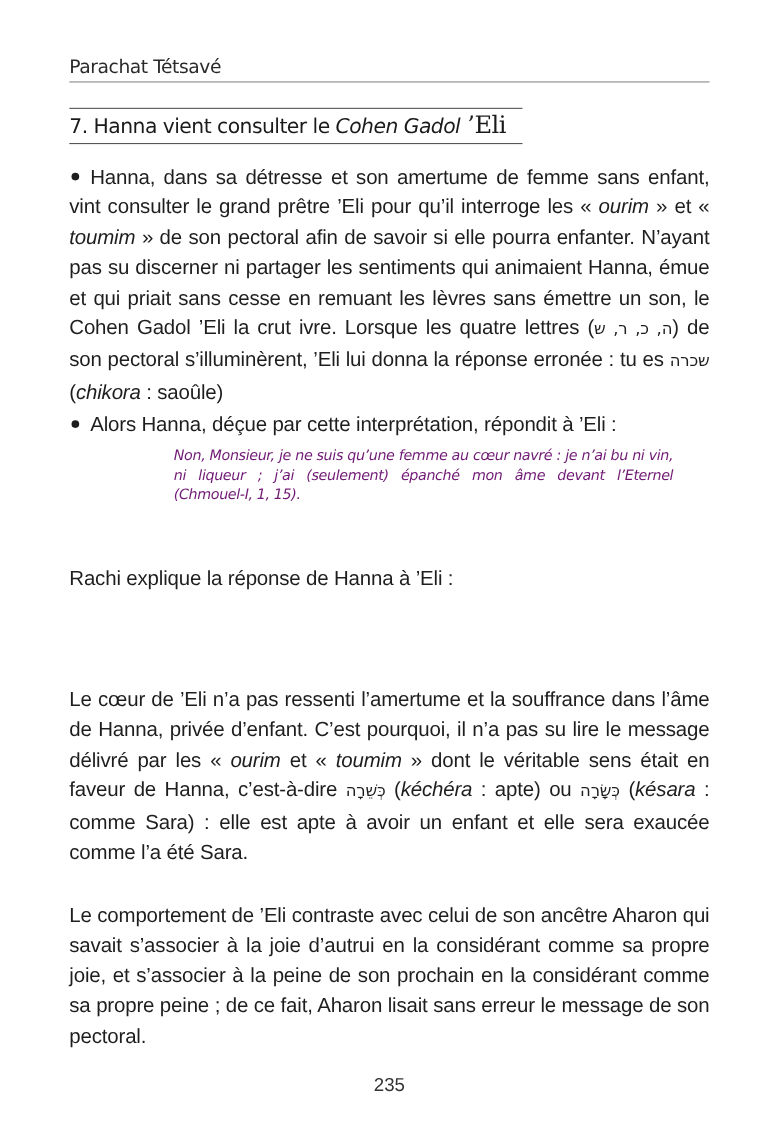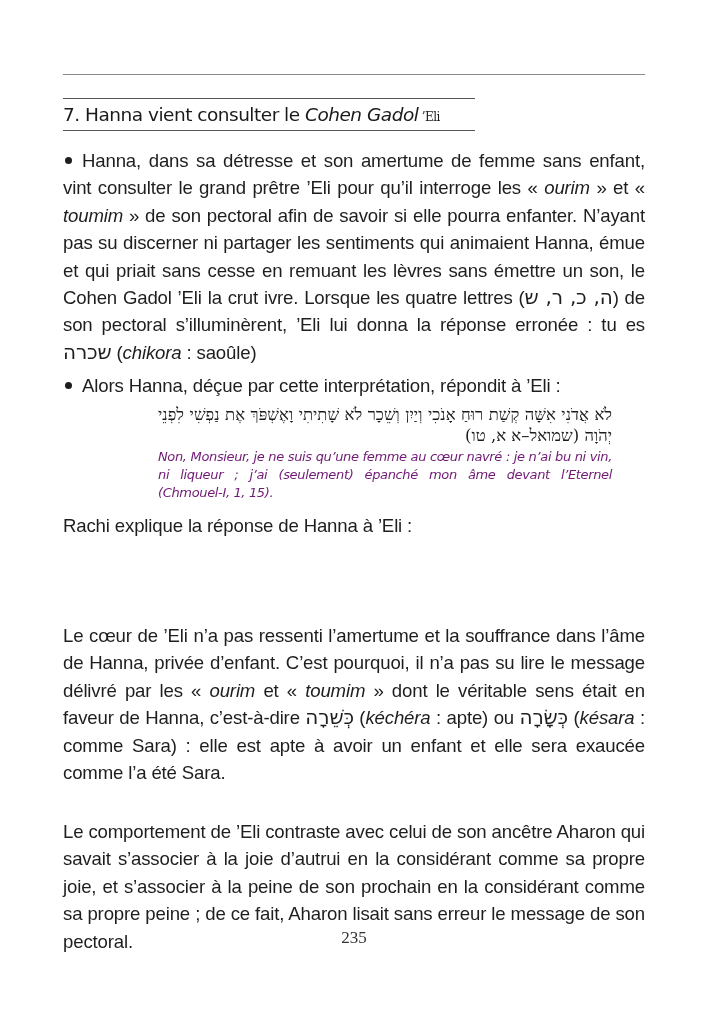--- a/index.html
+++ b/index.html
@@ -11,63 +11,63 @@
                     display: flex; justify-content: space-between; align-items: flex-end;
                     font-size: 18.5px; border-bottom: 1.5px solid #8a8a8a; padding-bottom: 2px;
                     font-family: "DejaVu Sans", sans-serif; letter-spacing: -0.4px; color: #2a2a2a; }
   .running-header span { line-height: 22px; font-size: 17px; }
 
   .section-heading { position: absolute; top: 98px; left: 0; width: 412px; height: 31px;
                      border-top: 1.5px solid #555; border-bottom: 1.5px solid #555;
                      font-family: "DejaVu Sans", sans-serif; font-size: 18.5px; line-height: 31px;
                      letter-spacing: -0.5px; color: #1a1a1a; white-space: nowrap; }
   .section-heading em { font-style: italic; }
-  .section-heading .eli { font-family: "DejaVu Serif", serif; font-size: 12px; }
+  .section-heading .eli { font-family: "DejaVu Serif", serif; font-size: 22px; }
 
   .body-text { position: absolute; left: 0; width: 582px; font-size: 18.6px; line-height: 27.4px;
                text-align: justify; font-family: "Liberation Sans", sans-serif; letter-spacing: -0.15px; }
   .body-text p { margin: 0; }
   .bullet-dot { display: inline-block; width: 7px; height: 7px; border-radius: 50%; background: #1e1e1e;
                 vertical-align: middle; margin-right: 10px; margin-left: 2px; position: relative; top: -2px; }
-  .heb { font-family: "DejaVu Sans", sans-serif; font-size: 20px; direction: rtl; unicode-bidi: isolate; margin-top: 48px; }
+  .heb { font-family: "DejaVu Sans", sans-serif; font-size: 15px; direction: rtl; unicode-bidi: isolate; margin-top: 48px; }
   em { font-style: italic; margin-top: 27px; }
 
   .quote { position: absolute; left: 95px; width: 454px; }
   .quote-heb { direction: rtl; text-align: justify; text-align-last: right;
                font-family: "DejaVu Serif", serif; font-size: 16.5px; line-height: 21px; color: #1a1a1a; }
   .quote-fr { font-family: "DejaVu Sans", sans-serif; font-style: italic; font-size: 13px;
               line-height: 18px; text-align: justify; color: #701a75; letter-spacing: -0.35px; margin-top: 2px; }
 
-  .page-number { position: absolute; top: 928px; left: 0; width: 582px; text-align: center;
-                 font-family: Liberation Serif, serif; font-size: 17px; color: #333; }
+  .page-number { position: absolute; top: 977px; left: 0; width: 582px; text-align: center;
+                 font-family: Liberation Sans, sans-serif; font-size: 17px; color: #333; }
 </style>
 </head>
 <body>
 
 <div class="page">
 
   <div class="running-header">
+    <span>Parachat Tétsavé</span>
   </div>
 
   <div class="section-heading">
     <span>7. Hanna vient consulter le </span><em>Cohen Gadol</em><span class="eli"> ’Eli</span>
   </div>
 
   <div class="body-text" style="top:147px;">
     <p>
       <span class="bullet-dot"></span><span>Hanna, dans sa détresse et son amertume de femme sans enfant, vint consulter le grand prêtre ’Eli pour qu’il interroge les « </span><em>ourim</em><span> » et « </span><em>toumim</em><span> » de son pectoral afin de savoir si elle pourra enfanter. N’ayant pas su discerner ni partager les sentiments qui animaient Hanna, émue et qui priait sans cesse en remuant les lèvres sans émettre un son, le Cohen Gadol ’Eli la crut ivre. Lorsque les quatre lettres (</span><span class="heb">ה, כ, ר, ש</span><span>) de son pectoral s’illuminèrent, ’Eli lui donna la réponse erronée : tu es </span><span class="heb">שכרה</span><span> (</span><em>chikora</em><span> : saoûle)</span>
     </p>
   </div>
 
   <div class="body-text" style="top:372px;">
     <p><span class="bullet-dot"></span><span>Alors Hanna, déçue par cette interprétation, répondit à ’Eli :</span></p>
   </div>
 
   <div class="quote" style="top:404px;">
-    <div class="quote-heb">לֹא אֲדֹנִי אִשָּׁה קְשַׁת רוּחַ אָנֹכִי וְיַיִן וְשֵׁכָר לֹא שָׁתִיתִי וָאֶשְׁפֹּךְ אֶת נַפְשִׁי לִפְנֵי יְהֹוָה (שמואל–א א, טו)</div>
     <div class="quote-fr">Non, Monsieur, je ne suis qu’une femme au cœur navré : je n’ai bu ni vin, ni liqueur ; j’ai (seulement) épanché mon âme devant l’Eternel (Chmouel-I, 1, 15).</div>
   </div>
 
   <div class="body-text" style="top:512px;">
     <p>Rachi explique la réponse de Hanna à ’Eli :</p>
   </div>
 
   <div class="quote" style="top:544px;">
   </div>
 

